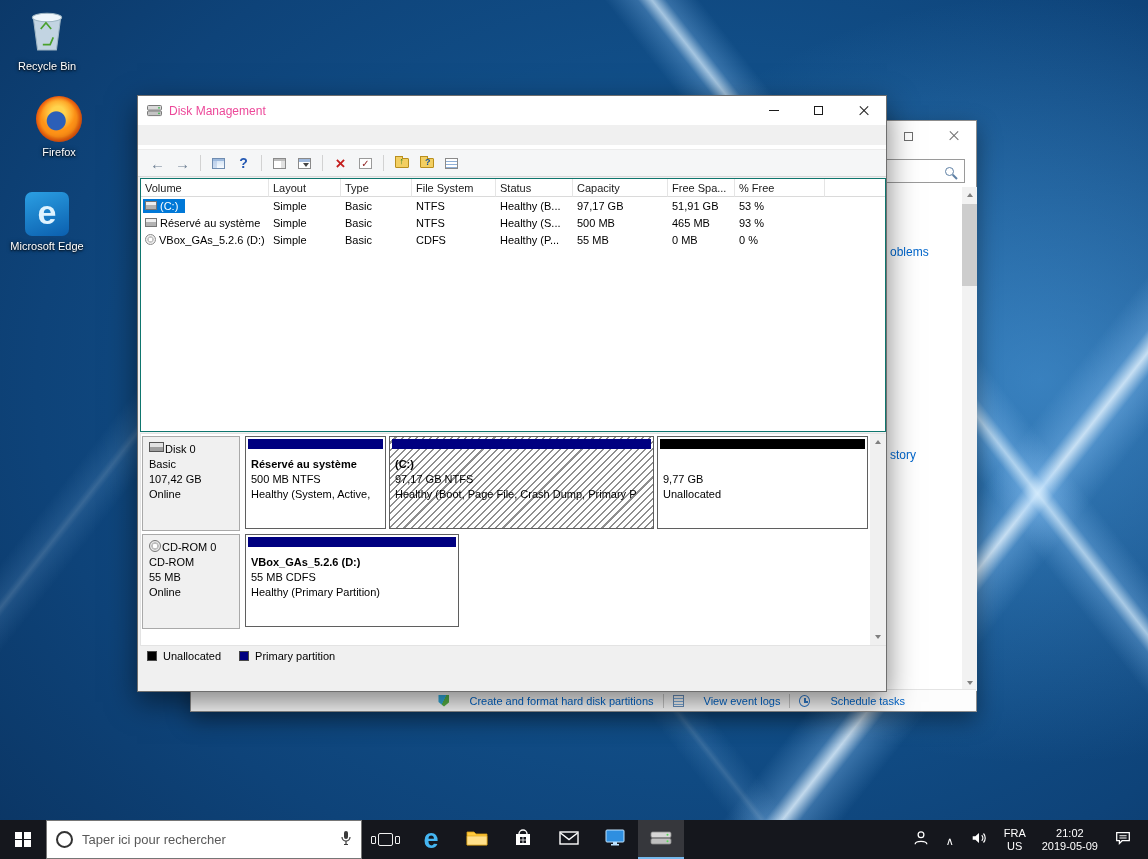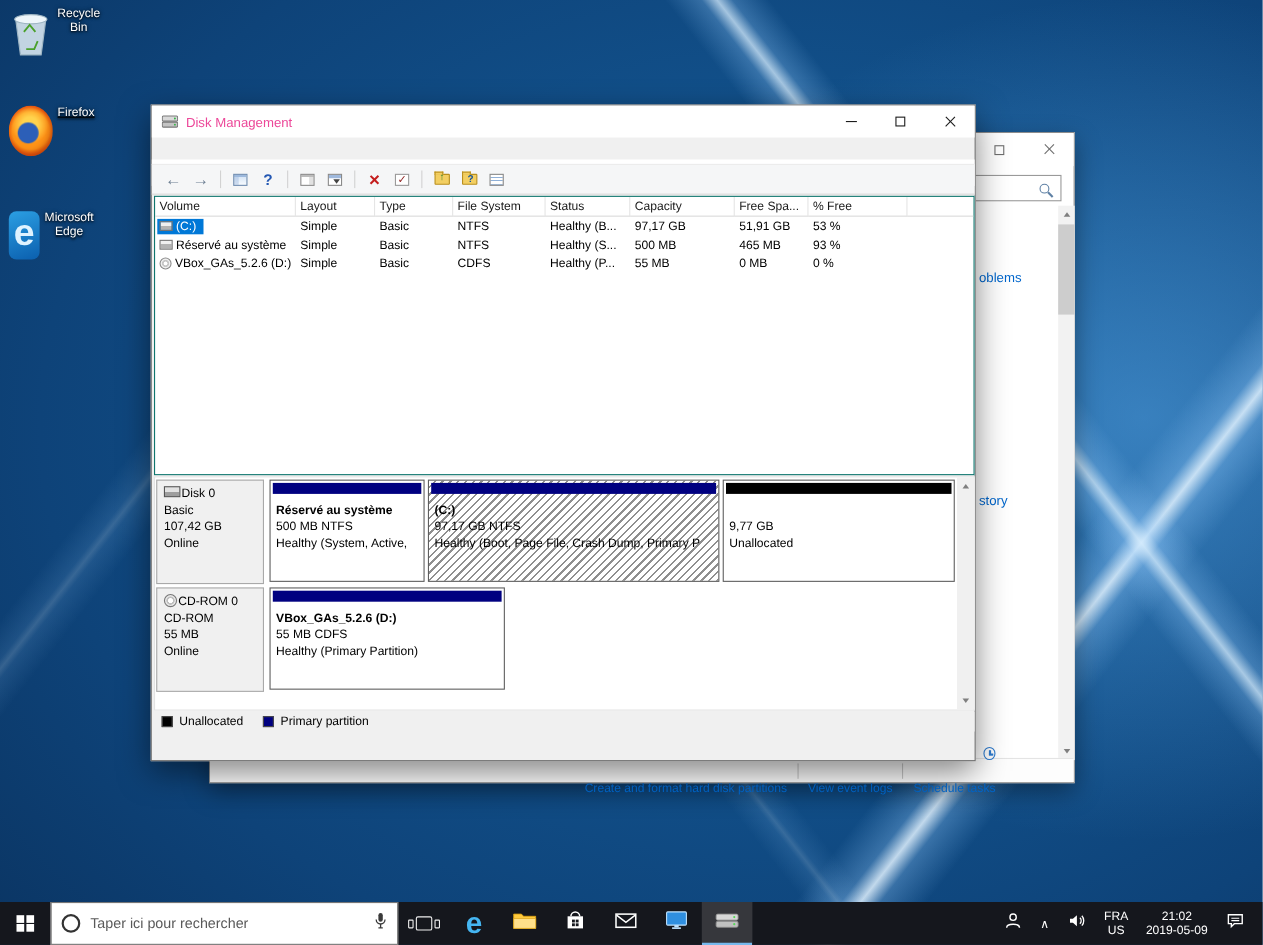--- a/index.html
+++ b/index.html
@@ -13,25 +13,25 @@
   .beam1{left:985px;top:-250px;width:95px;height:1500px;transform:rotate(38deg);
     background:linear-gradient(90deg,transparent,rgba(150,205,255,.30) 35%,rgba(225,242,255,.85) 50%,rgba(150,205,255,.30) 65%,transparent);}
   .beam2{left:1005px;top:-250px;width:75px;height:1500px;transform:rotate(-38deg);
     background:linear-gradient(90deg,transparent,rgba(150,205,255,.28) 35%,rgba(215,238,255,.75) 50%,rgba(150,205,255,.28) 65%,transparent);}
   .beam3{left:-60px;top:150px;width:55px;height:1000px;transform:rotate(38deg);opacity:.35;
     background:linear-gradient(90deg,transparent,rgba(150,205,255,.35) 40%,rgba(210,235,255,.6) 50%,rgba(150,205,255,.35) 60%,transparent);}
   .beam4{left:640px;top:220px;width:48px;height:950px;transform:rotate(-38deg);opacity:.33;
     background:linear-gradient(90deg,transparent,rgba(150,205,255,.35) 40%,rgba(210,235,255,.6) 50%,rgba(150,205,255,.35) 60%,transparent);}
 
   
-  .desk-icon{position:absolute;width:78px;display:flex;flex-direction:row;align-items:flex-start;gap:4px;z-index:3;cursor:default;}
+  .desk-icon{position:absolute;width:78px;display:flex;flex-direction:column;align-items:center;gap:4px;z-index:3;cursor:default;}
   .desk-icon .lbl{color:#fff;font-size:11px;line-height:13px;text-align:center;
     text-shadow:0 1px 2px rgba(0,0,0,.95),0 0 4px rgba(0,0,0,.6);}
   #icon-recycle{left:8px;top:6px;}
-  #icon-firefox{left:8px;top:96px;text-decoration:underline;}
+  #icon-firefox{left:20px;top:96px;}
   #icon-edge{left:8px;top:192px;}
   .ff-art{width:46px;height:46px;border-radius:50%;
     background:
       radial-gradient(circle at 44% 54%, #2c5fb8 0 9px, rgba(44,95,184,0) 10px),
       radial-gradient(circle at 48% 38%, #ffd34d 0 7px, rgba(255,211,77,0) 17px),
       radial-gradient(circle, #ff9417 0 55%, #f05f10 70%, #da3c0b 100%);
     box-shadow:inset -2px -3px 6px rgba(150,40,0,.5);}
   .eg-art{width:44px;height:44px;border-radius:7px;background:linear-gradient(160deg,#2b9fe3,#0b5fae);
     display:flex;align-items:center;justify-content:center;}
   .eg-art::before{content:"e";color:#dff3ff;font-size:34px;font-weight:bold;margin-top:-4px;}
@@ -59,21 +59,21 @@
   .mag::after{content:"";position:absolute;width:6px;height:1.6px;background:#5f81a5;transform:rotate(45deg);left:6px;top:8px;}
   .frag{position:absolute;left:699px;color:#0066cc;font-size:12px;cursor:pointer;white-space:nowrap;}
   .bgw-scroll{position:absolute;left:771px;top:66px;width:15px;height:504px;background:#f2f2f2;}
   .sb-btn{position:absolute;left:0;width:15px;height:16px;display:flex;align-items:center;justify-content:center;}
   .sb-up{top:0;}.sb-dn{bottom:0;}
   .tri-up{width:0;height:0;border-left:3.5px solid transparent;border-right:3.5px solid transparent;border-bottom:4.5px solid #7f7f7f;}
   .tri-dn{width:0;height:0;border-left:3.5px solid transparent;border-right:3.5px solid transparent;border-top:4.5px solid #7f7f7f;}
   .bgw-thumb{position:absolute;left:0;top:17px;width:15px;height:82px;background:#cdcdcd;}
   .bgw-footer{position:absolute;left:0;right:0;bottom:0;height:22px;background:#fdfdfd;border-top:1px solid #e4e4e4;
     display:flex;align-items:center;justify-content:flex-end;padding-right:71px;gap:9px;font-size:11px;}
-  .flink{display:flex;align-items:flex-end;gap:20px;color:#0066cc;cursor:pointer;white-space:nowrap;flex-direction:column;}
+  .flink{display:flex;align-items:flex-start;gap:20px;color:#0066cc;cursor:pointer;white-space:nowrap;}
   .fsep{width:1px;height:14px;background:#c9c9c9;}
   .fico{width:11px;height:12px;flex:0 0 auto;}
   .fico1{background:linear-gradient(115deg,#33b0e3 50%,#59b84a 50%);clip-path:polygon(0 0,100% 0,100% 62%,50% 100%,0 62%);}
   .fico2{background:repeating-linear-gradient(#fff 0 2px,#7fb2e5 2px 3px);border:1px solid #6b93c0;}
   .fico3{border-radius:50%;background:#fff;border:1.5px solid #2e7cd0;position:relative;}
   .fico3::before{content:"";position:absolute;left:4px;top:2px;width:1.5px;height:4px;background:#2e7cd0;}
   .fico3::after{content:"";position:absolute;left:4px;top:5.5px;width:3.5px;height:1.5px;background:#2e7cd0;}
 
   
   #dm-window{position:absolute;left:137px;top:95px;width:750px;height:597px;background:#f0f0f0;

